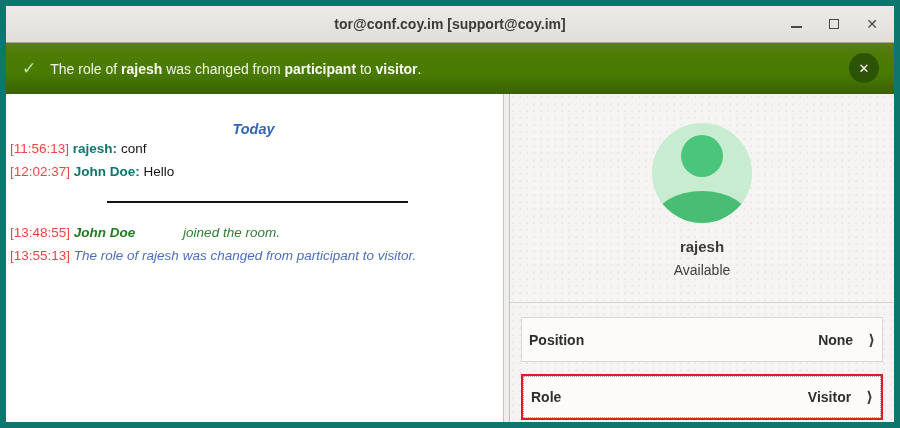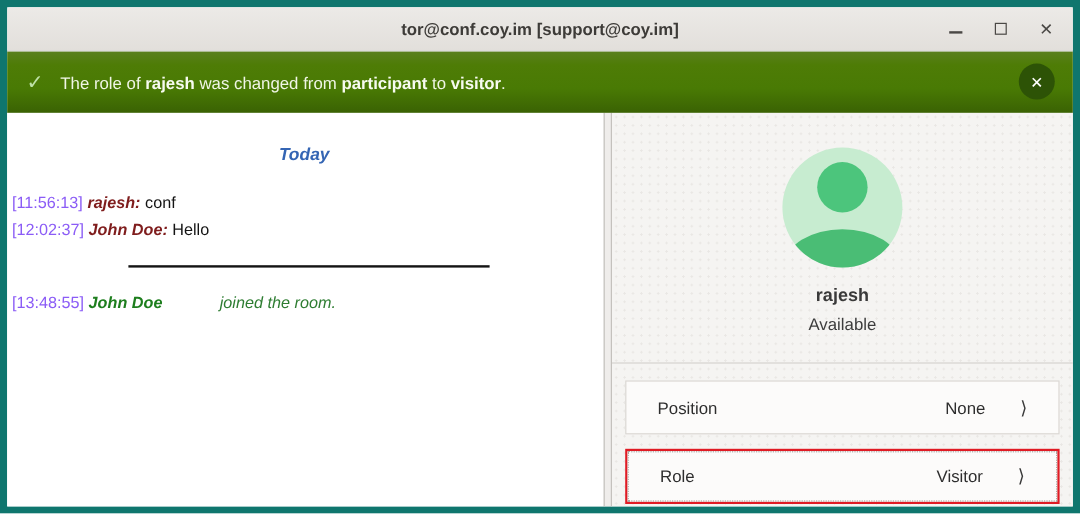--- a/index.html
+++ b/index.html
@@ -28,45 +28,45 @@
   .banner-close span { color:#fff; font-size:13px; font-weight:bold; line-height:1; }
 
   
   .main { flex:1; display:flex; min-height:0; }
   .chat-pane { width:497px; flex:none; background:#fff; padding:27px 6px 0 4px; overflow:hidden; }
   .splitter { width:7px; flex:none; background:#efedeb; border-left:1px solid #c4c1bd; border-right:1px solid #c4c1bd; cursor:col-resize; }
   .profile-pane { flex:1; background:#f5f4f2;
                   background-image:radial-gradient(circle,#e9e7e4 1px,transparent 1px); background-size:7px 7px; }
 
   
-  .day-header { text-align:center; font-style:italic; font-weight:600; font-size:14.5px; color:#3465b4; margin-bottom:20px; }
+  .day-header { text-align:center; font-style:italic; font-weight:600; font-size:14.5px; color:#3465b4; margin-bottom:0; }
   .msg { font-size:13.5px; line-height:23px; white-space:nowrap; }
-  .ts { color:#8b5cf6; }
-  .nick { color:#7f1d1d; font-weight:bold;font-style:italic; }
+  .ts { color:#ef4444; }
+  .nick { color:#0f766e; font-weight:bold; }
   .body-text { color:#141414; }
   .chat-divider { border-top:2px solid #141414; width:301px; margin:18px 0 19px 97px; }
   .sys { font-size:13.5px; line-height:22.5px; font-style:normal; white-space:nowrap; }
   .sys .ts { font-style:normal; }
   .join-nick { color:#1e7e1e; font-weight:bold; font-style:italic; }
   .join-text { color:#2e7d32; font-style:italic;margin-left:44px; }
   .subject-text { color:#2424aa; font-style:italic; font-weight:600; }
   .info-text { color:#4a6fc0; font-style:italic; }
 
   
   .profile-top { height:209px; border-bottom:1px solid #d6d3cf; display:flex; flex-direction:column; align-items:center; }
   .avatar { width:100px; height:100px; margin-top:29px; border-radius:50%; background:#c7ecd0; position:relative; overflow:hidden; }
   .avatar .head { position:absolute; left:50%; top:12px; transform:translateX(-50%); width:42px; height:42px; border-radius:50%; background:#4cc57c; }
   .avatar .shoulders { position:absolute; left:50%; top:68px; transform:translateX(-50%); width:96px; height:60px; border-radius:50%; background:#4abd75; }
   .profile-name { margin-top:15px; font-size:15px; font-weight:bold; color:#3a3a3a; }
   .profile-status { margin-top:7px; font-size:14px; color:#3d3d3d; }
 
   .rows-box { margin:14px 11px 0 11px; }
-  .row { background:#fcfbfa; border:1px solid #dad7d3; height:45px; display:flex; align-items:center; padding:0 26px; cursor:pointer; }
+  .row { background:#fcfbfa; border:1px solid #dad7d3; height:45px; display:flex; align-items:center; padding:0 7px; cursor:pointer;font-weight:bold; }
   .row-label { font-size:14px; color:#2e2e2e; }
-  .row-right { margin-left:auto; display:flex; align-items:center; gap:29px; }
+  .row-right { margin-left:auto; display:flex; align-items:center; gap:15px; }
   .row-value { font-size:14px; color:#2e2e2e; }
   .chevron { font-size:15px; color:#3a3a3a; font-family:"DejaVu Sans",sans-serif; }
   .role-wrap { border:2px solid #e01b24; margin-top:12px; }
   .role-wrap .row { border:1px dotted #aaa7a3; height:42px; }
 </style>
 </head>
 <body>
 
 <div class="window">
 
@@ -111,20 +111,24 @@
         <span class="body-text">Hello</span>
       </div>
 
       <div class="chat-divider"></div>
 
       <div class="sys">
         <span class="ts">[13:48:55]</span>
         <span class="join-nick">John Doe</span>
         <span class="join-text">joined the room.</span>
       </div>
+      <div class="sys">
+        <span class="ts">[13:55:13]</span>
+        <span class="info-text">The role of rajesh was changed from participant to visitor.</span>
+      </div>
     </div>
 
     <div class="splitter"></div>
 
     <div class="profile-pane">
       <div class="profile-top">
         <div class="avatar">
           <div class="head"></div>
           <div class="shoulders"></div>
         </div>

